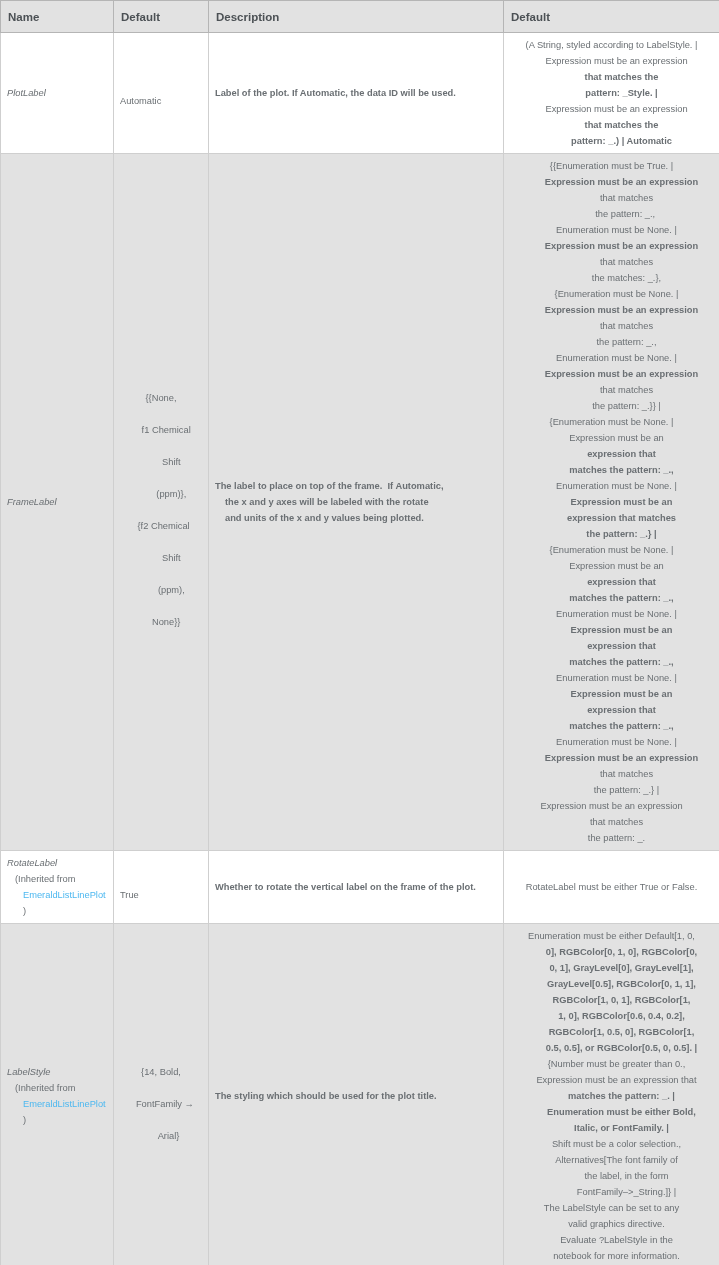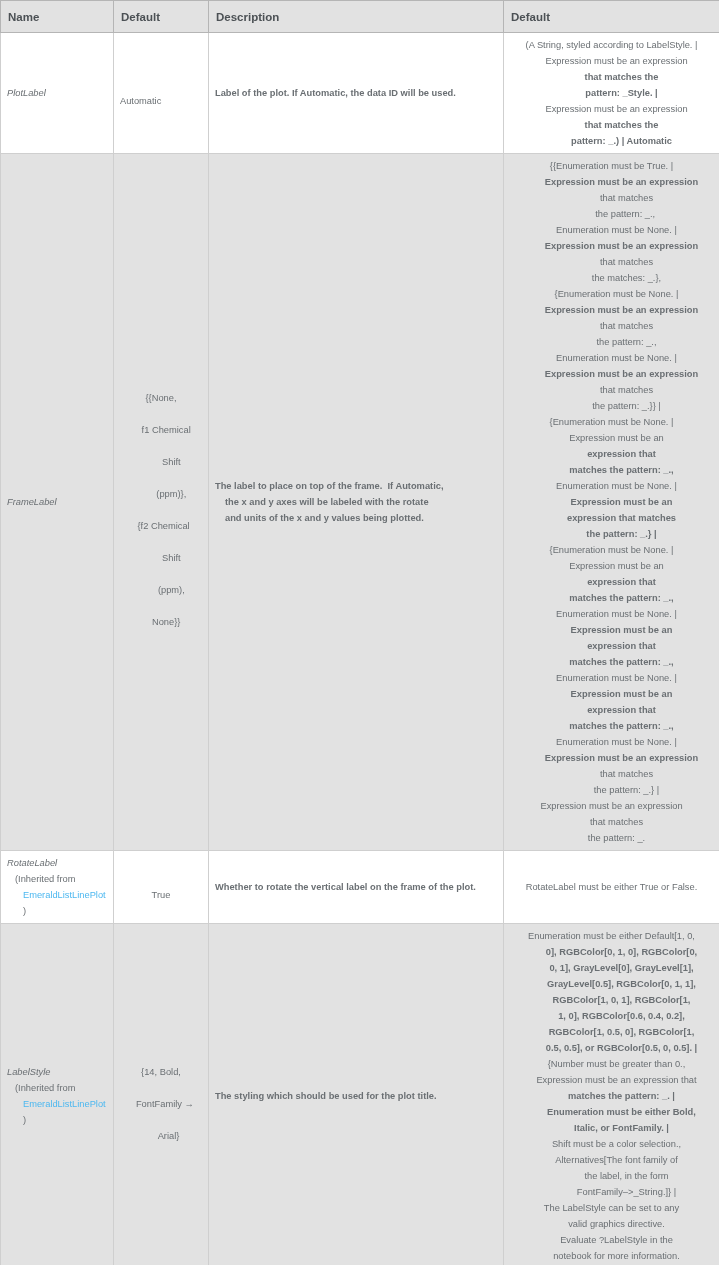--- a/index.html
+++ b/index.html
@@ -194,21 +194,21 @@
             <span class="ln ind1">the pattern: _.</span>
           </div>
         </td>
       </tr>
       <tr class="row-white">
         <td class="cell-name">
           <span class="name-main">RotateLabel</span>
           <span class="name-inherit">(Inherited from<span class="inh-line2"><span class="link">EmeraldListLinePlot</span>)</span></span>
         </td>
         <td class="cell-default">
-          <div class="defblock" style="text-align: center;">
+          <div class="defblock" style="text-align: left;">
             <span class="ln">True</span>
           </div>
         </td>
         <td class="cell-desc">
           <div class="wrapblock">
             <span class="ln">Whether to rotate the vertical label on the frame of the plot.</span>
           </div>
         </td>
         <td class="cell-pattern">
           <div class="wrapblock">

